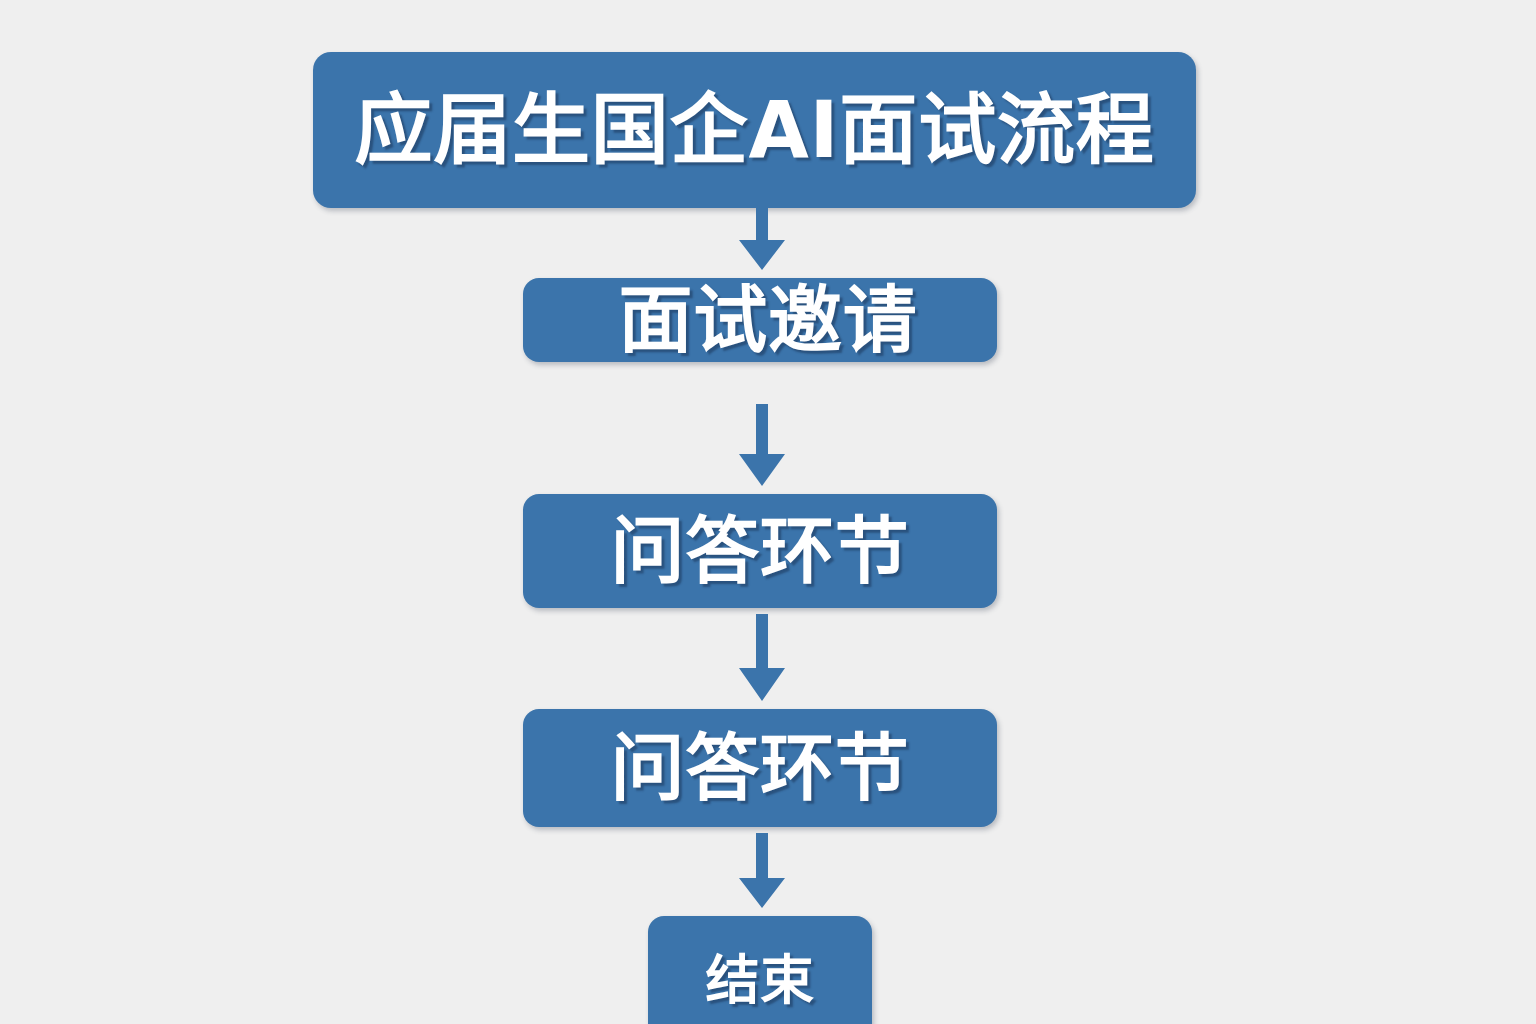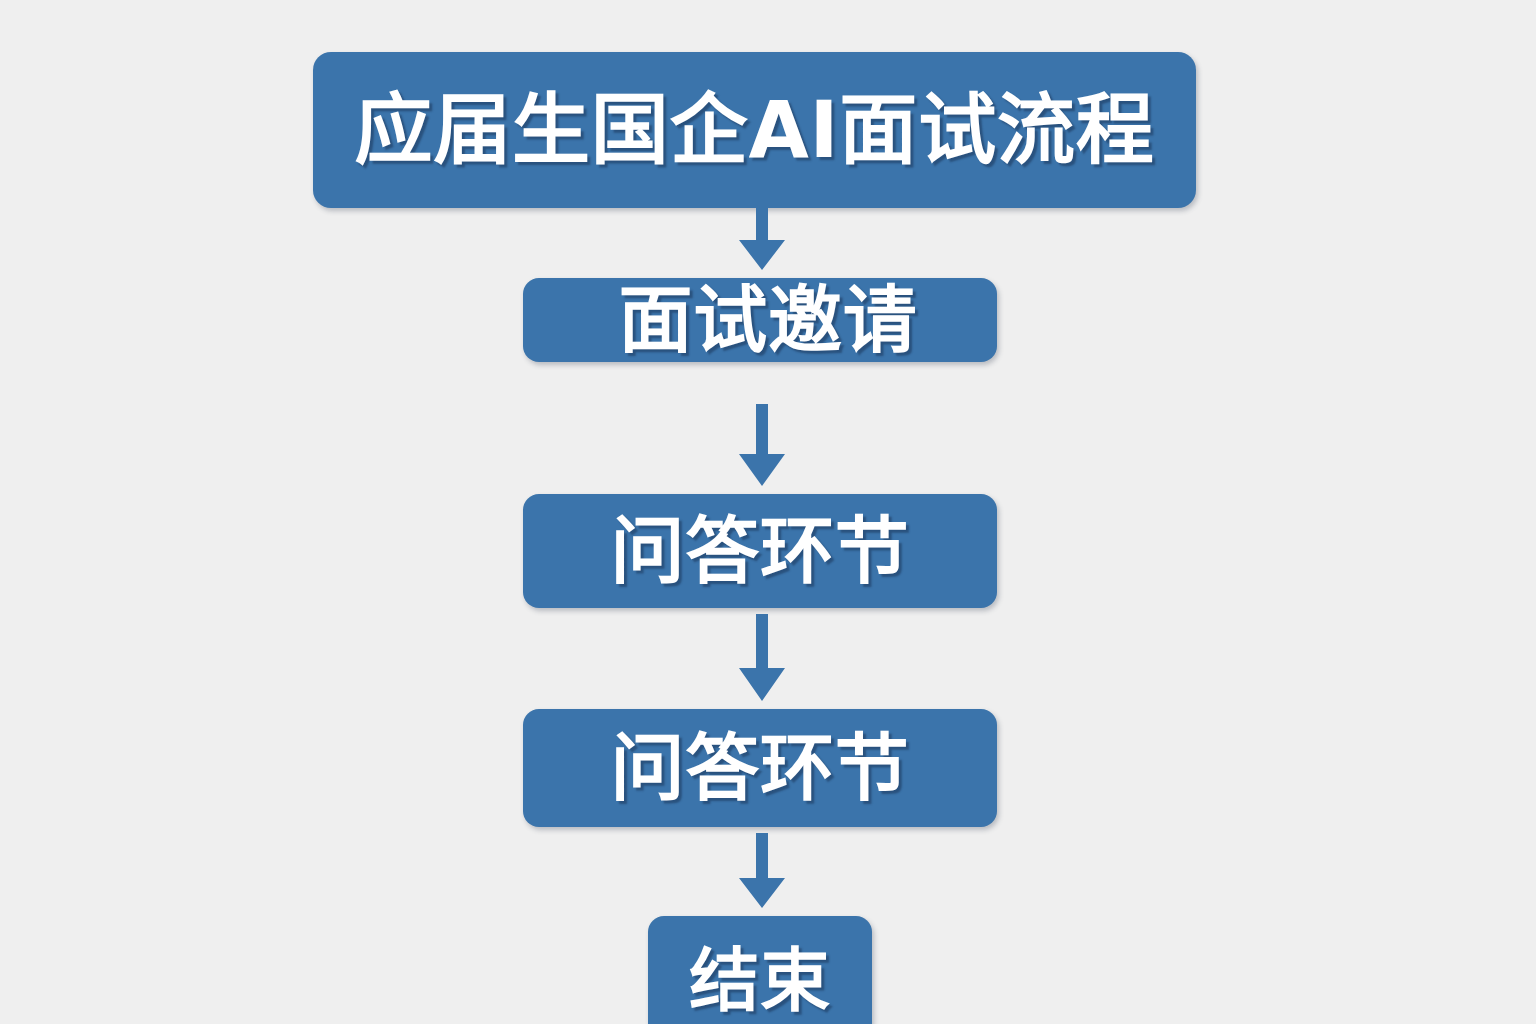--- a/index.html
+++ b/index.html
@@ -68,21 +68,21 @@
     left: 523px;  top: 709px;
     width: 474px; height: 118px;
   }
   #node-qa .node-label { font-size: 74px; }
 
   
   #node-end {
     left: 648px;  top: 916px;
     width: 224px; height: 130px;
   }
-  #node-end .node-label { font-size: 70px; }
+  #node-end .node-label { font-size: 54px; }
 
   
   .arrow {
     position: absolute;
     width: 70px;
   }
   .arrow svg { display: block; }
 
   #arrow-1 { left: 727px; top: 194px;  height: 78px; }
   #arrow-2 { left: 727px; top: 404px;  height: 84px; }

